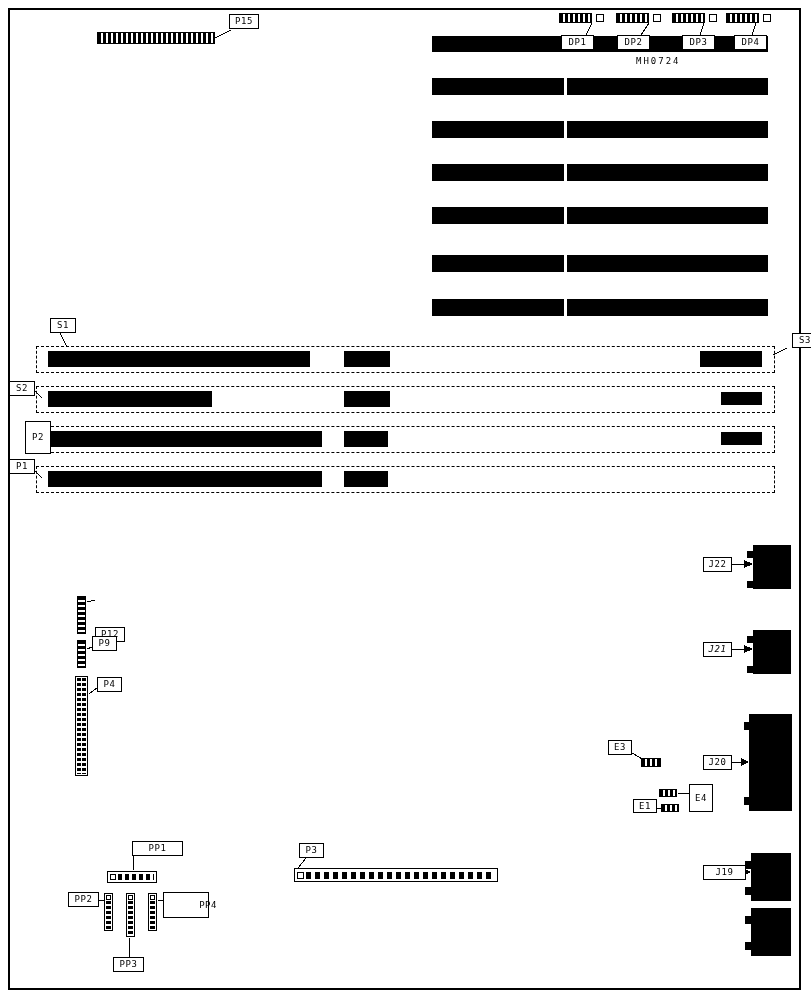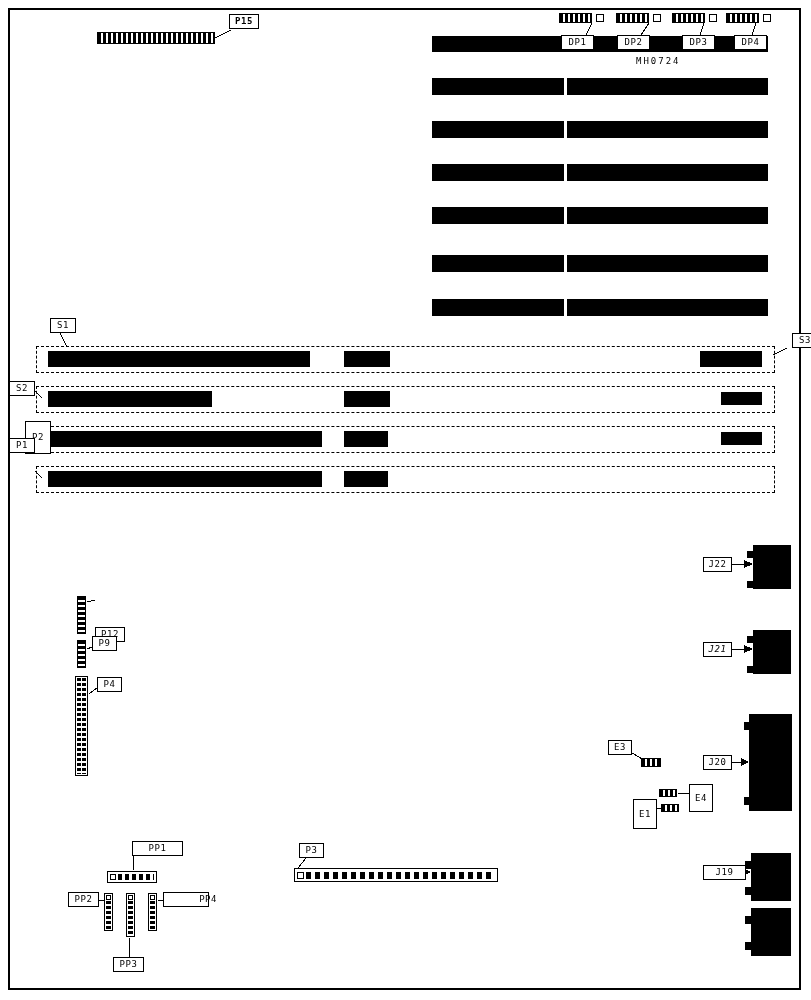--- a/index.html
+++ b/index.html
@@ -44,21 +44,21 @@
   .overlay { position: absolute; left: 0; top: 0; z-index: 5; pointer-events: none; }
 </style>
 </head>
 <body>
 
 <div class="canvas">
 
   <div class="border-rect"></div>
 
   <div class="ph" style="left:97px;top:32px;width:118px;height:12px;"></div>
-  <div class="callout" style="left:229px;top:14px;width:30px;height:15px;font-weight:bold;">P15</div>
+  <div class="callout" style="left:229px;top:14px;width:30px;height:15px;">P15</div>
 
   <div class="dpc" style="left:559px;top:13px;width:47px;height:10px;">
     <div class="pins"></div>
       <div class="sq"></div>
   </div>
   <div class="dpc" style="left:616px;top:13px;width:47px;height:10px;">
     <div class="pins"></div>
       <div class="sq"></div>
   </div>
   <div class="dpc" style="left:672px;top:13px;width:47px;height:10px;">
@@ -108,40 +108,40 @@
   <div class="bar" style="left:344px;top:431px;width:44px;height:16px;"></div>
   <div class="bar" style="left:721px;top:432px;width:41px;height:13px;"></div>
 
   <div class="bar" style="left:48px;top:471px;width:274px;height:16px;"></div>
   <div class="bar" style="left:344px;top:471px;width:44px;height:16px;"></div>
 
   <div class="callout" style="left:50px;top:318px;width:26px;height:15px;">S1</div>
   <div class="callout" style="left:780px;top:333px;width:26px;height:15px;margin-left:12px;">S3</div>
   <div class="callout" style="left:9px;top:381px;width:26px;height:15px;">S2</div>
   <div class="callout" style="left:25px;top:421px;width:26px;height:33px;">P2</div>
-  <div class="callout" style="left:9px;top:438px;width:26px;height:15px;">P1</div>
+  <div class="callout" style="left:9px;top:459px;width:26px;height:15px;">P1</div>
 
   <div class="pv" style="left:77px;top:596px;width:9px;height:38px;"></div>
   <div class="callout" style="left:95px;top:589px;width:30px;height:15px;margin-top:38px;">P12</div>
 
   <div class="pv" style="left:77px;top:640px;width:9px;height:28px;"></div>
   <div class="callout" style="left:92px;top:636px;width:25px;height:15px;">P9</div>
 
   <div class="p4h" style="left:75px;top:676px;width:13px;height:100px;">
     <div class="col"></div>
     <div class="col"></div>
   </div>
   <div class="callout" style="left:97px;top:677px;width:25px;height:15px;">P4</div>
 
   <div class="ph" style="left:641px;top:758px;width:20px;height:9px;"></div>
   <div class="callout" style="left:608px;top:740px;width:24px;height:15px;">E3</div>
   <div class="ph" style="left:659px;top:789px;width:18px;height:8px;"></div>
   <div class="callout" style="left:689px;top:784px;width:24px;height:28px;">E4</div>
   <div class="ph" style="left:661px;top:804px;width:18px;height:8px;"></div>
-  <div class="callout" style="left:633px;top:799px;width:24px;height:30px;">E1</div>
+  <div class="callout" style="left:633px;top:799px;width:24px;height:14px;">E1</div>
 
   <div class="conn" style="left:753px;top:545px;width:38px;height:44px;"></div>
   <div class="tab" style="left:747px;top:551px;width:6px;height:7px;"></div>
   <div class="tab" style="left:747px;top:581px;width:6px;height:7px;"></div>
   <div class="callout" style="left:703px;top:557px;width:29px;height:15px;">J22</div>
 
   <div class="conn" style="left:753px;top:630px;width:38px;height:44px;"></div>
   <div class="tab" style="left:747px;top:636px;width:6px;height:7px;"></div>
   <div class="tab" style="left:747px;top:666px;width:6px;height:7px;"></div>
   <div class="callout" style="left:703px;top:642px;width:29px;height:15px;font-style:italic;">J21</div>
@@ -172,21 +172,21 @@
   </div>
   <div class="vboxed" style="left:126px;top:893px;width:9px;height:44px;">
     <div class="osq"></div>
     <div class="pinsv"></div>
   </div>
   <div class="vboxed" style="left:148px;top:893px;width:9px;height:38px;">
     <div class="osq"></div>
     <div class="pinsv"></div>
   </div>
   <div class="callout" style="left:68px;top:892px;width:31px;height:15px;">PP2</div>
-  <div class="callout" style="left:163px;top:892px;width:31px;height:15px;padding-left:44px;">PP4</div>
+  <div class="callout" style="left:163px;top:892px;width:31px;height:26px;padding-left:44px;">PP4</div>
   <div class="callout" style="left:113px;top:957px;width:31px;height:15px;">PP3</div>
 
   <div class="callout" style="left:299px;top:843px;width:25px;height:15px;">P3</div>
   <div class="boxed big" style="left:294px;top:868px;width:204px;height:14px;">
     <div class="osq"></div>
     <div class="pins"></div>
   </div>
 
   <svg class="overlay" width="811" height="1000" viewBox="0 0 811 1000" shape-rendering="crispEdges">
     <g stroke="#000" stroke-width="1" fill="none">

